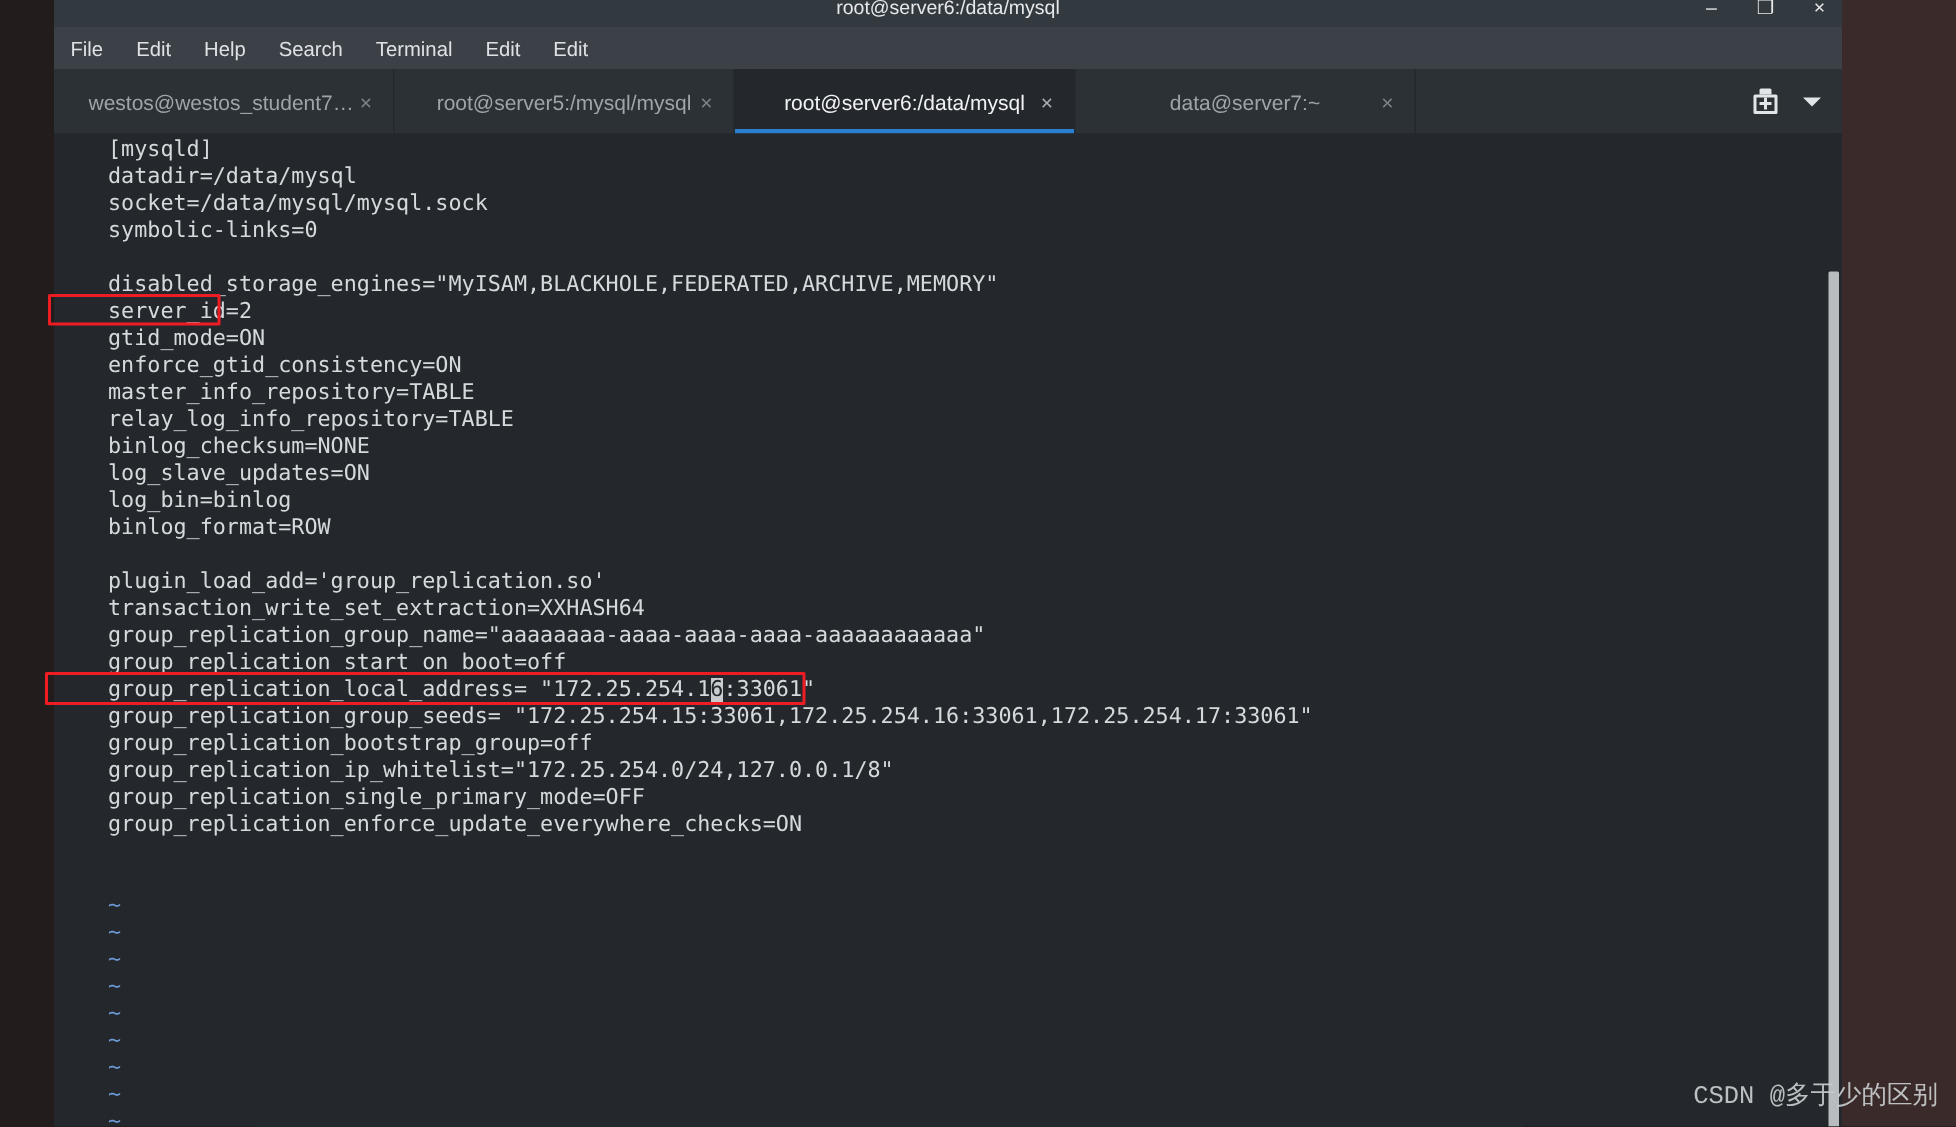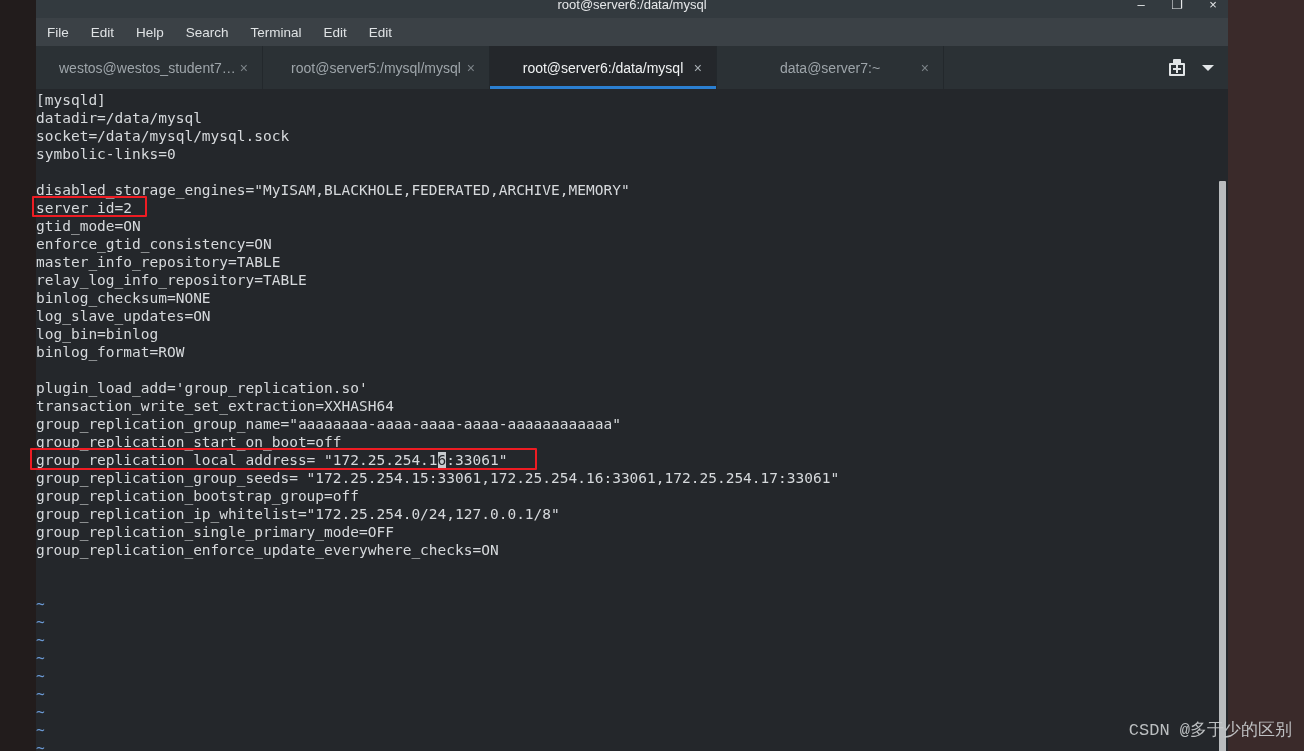--- a/index.html
+++ b/index.html
@@ -208,20 +208,21 @@
     left: 0px; top: 0px;
     padding: 2px 0 0 0;
     font-family: "DejaVu Sans Mono", "Liberation Mono", monospace;
     font-size: 14.5px;
     line-height: 18px;
     color: #d6d9dc;
     white-space: pre;
   }
   .term-line {
     height: 18px;
+    padding-left: 36px;
     white-space: pre;
   }
   .tilde { color: #6b9ad6; }
   .cursor {
     background: #c8cccf;
     color: #24272b;
   }
   
   .scrollbar-track {
     position: absolute;

